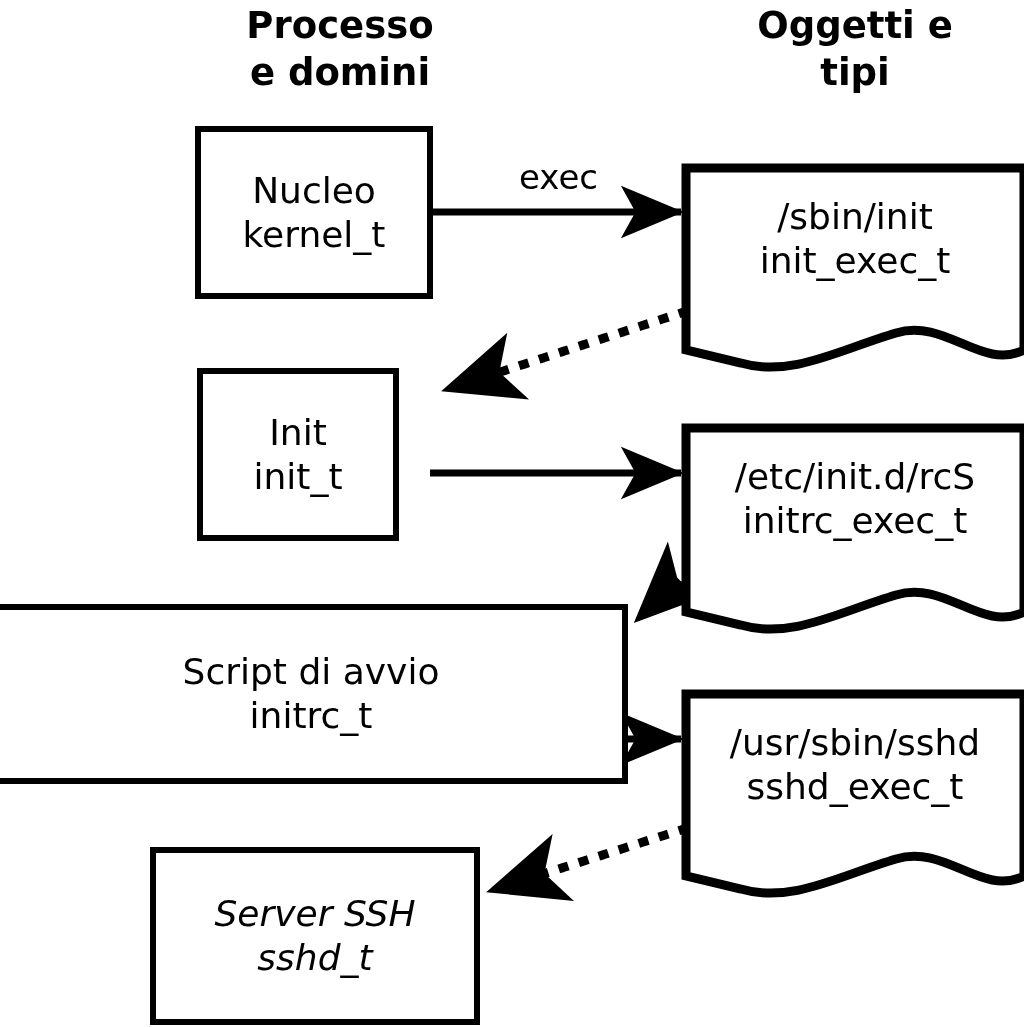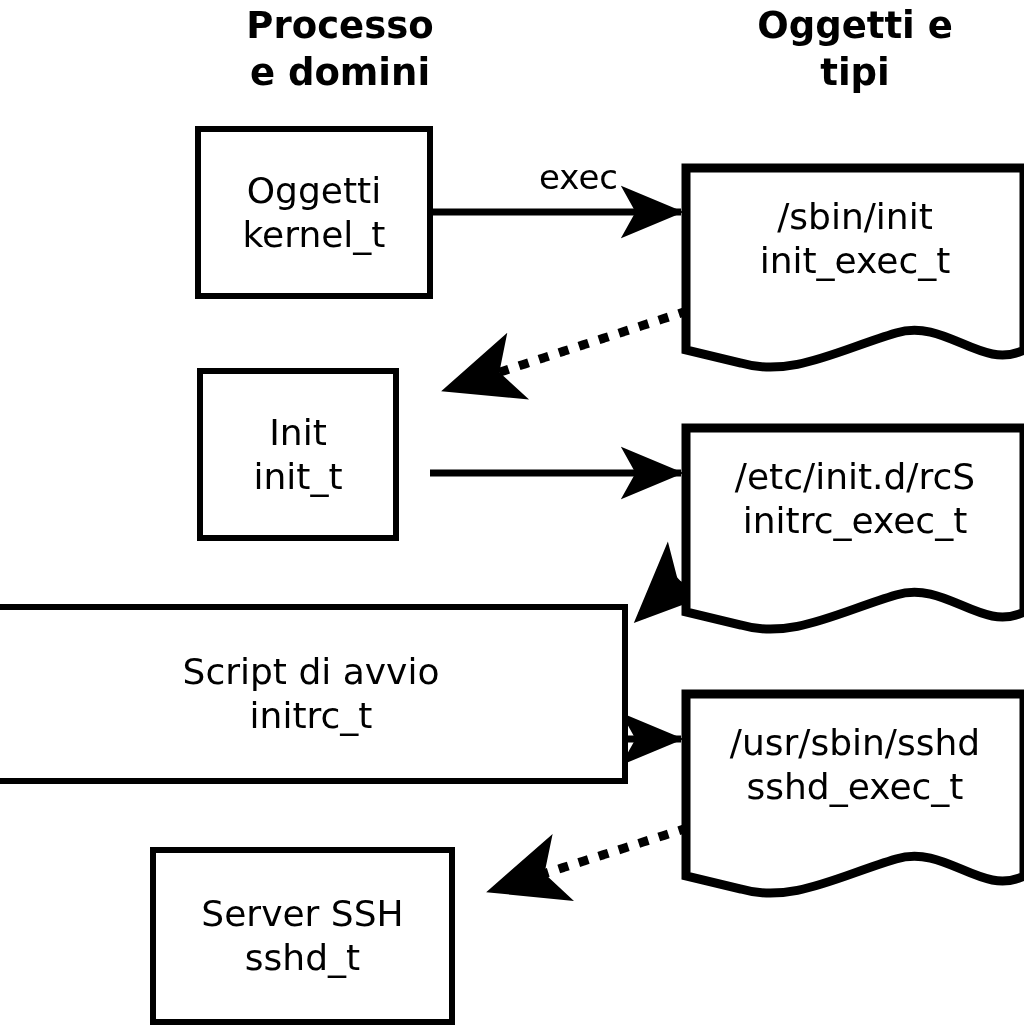--- a/index.html
+++ b/index.html
@@ -117,32 +117,32 @@
 
     <g>
       <line x1="627" y1="739" x2="681" y2="739" stroke="#000000" stroke-width="7" marker-end="url(#arrowSolid)"></line>
     </g>
 
     <g>
       <line x1="684" y1="829" x2="493" y2="890" stroke="#000000" stroke-width="9" stroke-dasharray="1 20" stroke-linecap="square" marker-end="url(#arrowDotted)"></line>
     </g>
   </svg>
 
-  <div class="edge-label" style="left:519px; top:160px;margin-left:20px;">exec</div>
+  <div class="edge-label" style="left:519px; top:160px;">exec</div>
 
-  <div class="proc-box" style="left:195px; top:126px; width:238px; height:173px;">Oggetti
+  <div class="proc-box" style="left:195px; top:126px; width:238px; height:173px;">Nucleo
 kernel_t</div>
 
   <div class="proc-box" style="left:197px; top:368px; width:202px; height:173px;">Init
 init_t</div>
 
   <div class="proc-box" style="left:-6px; top:604px; width:634px; height:180px;">Script di avvio
 initrc_t</div>
 
-  <div class="proc-box" style="left:150px; top:847px; width:305px; height:178px;">Server SSH
+  <div class="proc-box" style="left:150px; top:847px; width:330px; height:178px;font-style:italic;">Server SSH
 sshd_t</div>
 
   <div class="doc-shape" style="left:681px; top:163px; width:348px; height:212px;">
     <svg width="348" height="212" viewBox="0 0 348 212">
       <path d="M5,5 L343,5 L343,187 C300,208 265,155 215,170 C160,186 110,215 60,200 L5,187 Z" fill="#ffffff" stroke="#000000" stroke-width="9" stroke-linejoin="miter"></path>
     </svg>
     <div class="doc-label" style="top:32px;">/sbin/init
 init_exec_t</div>
   </div>
 

